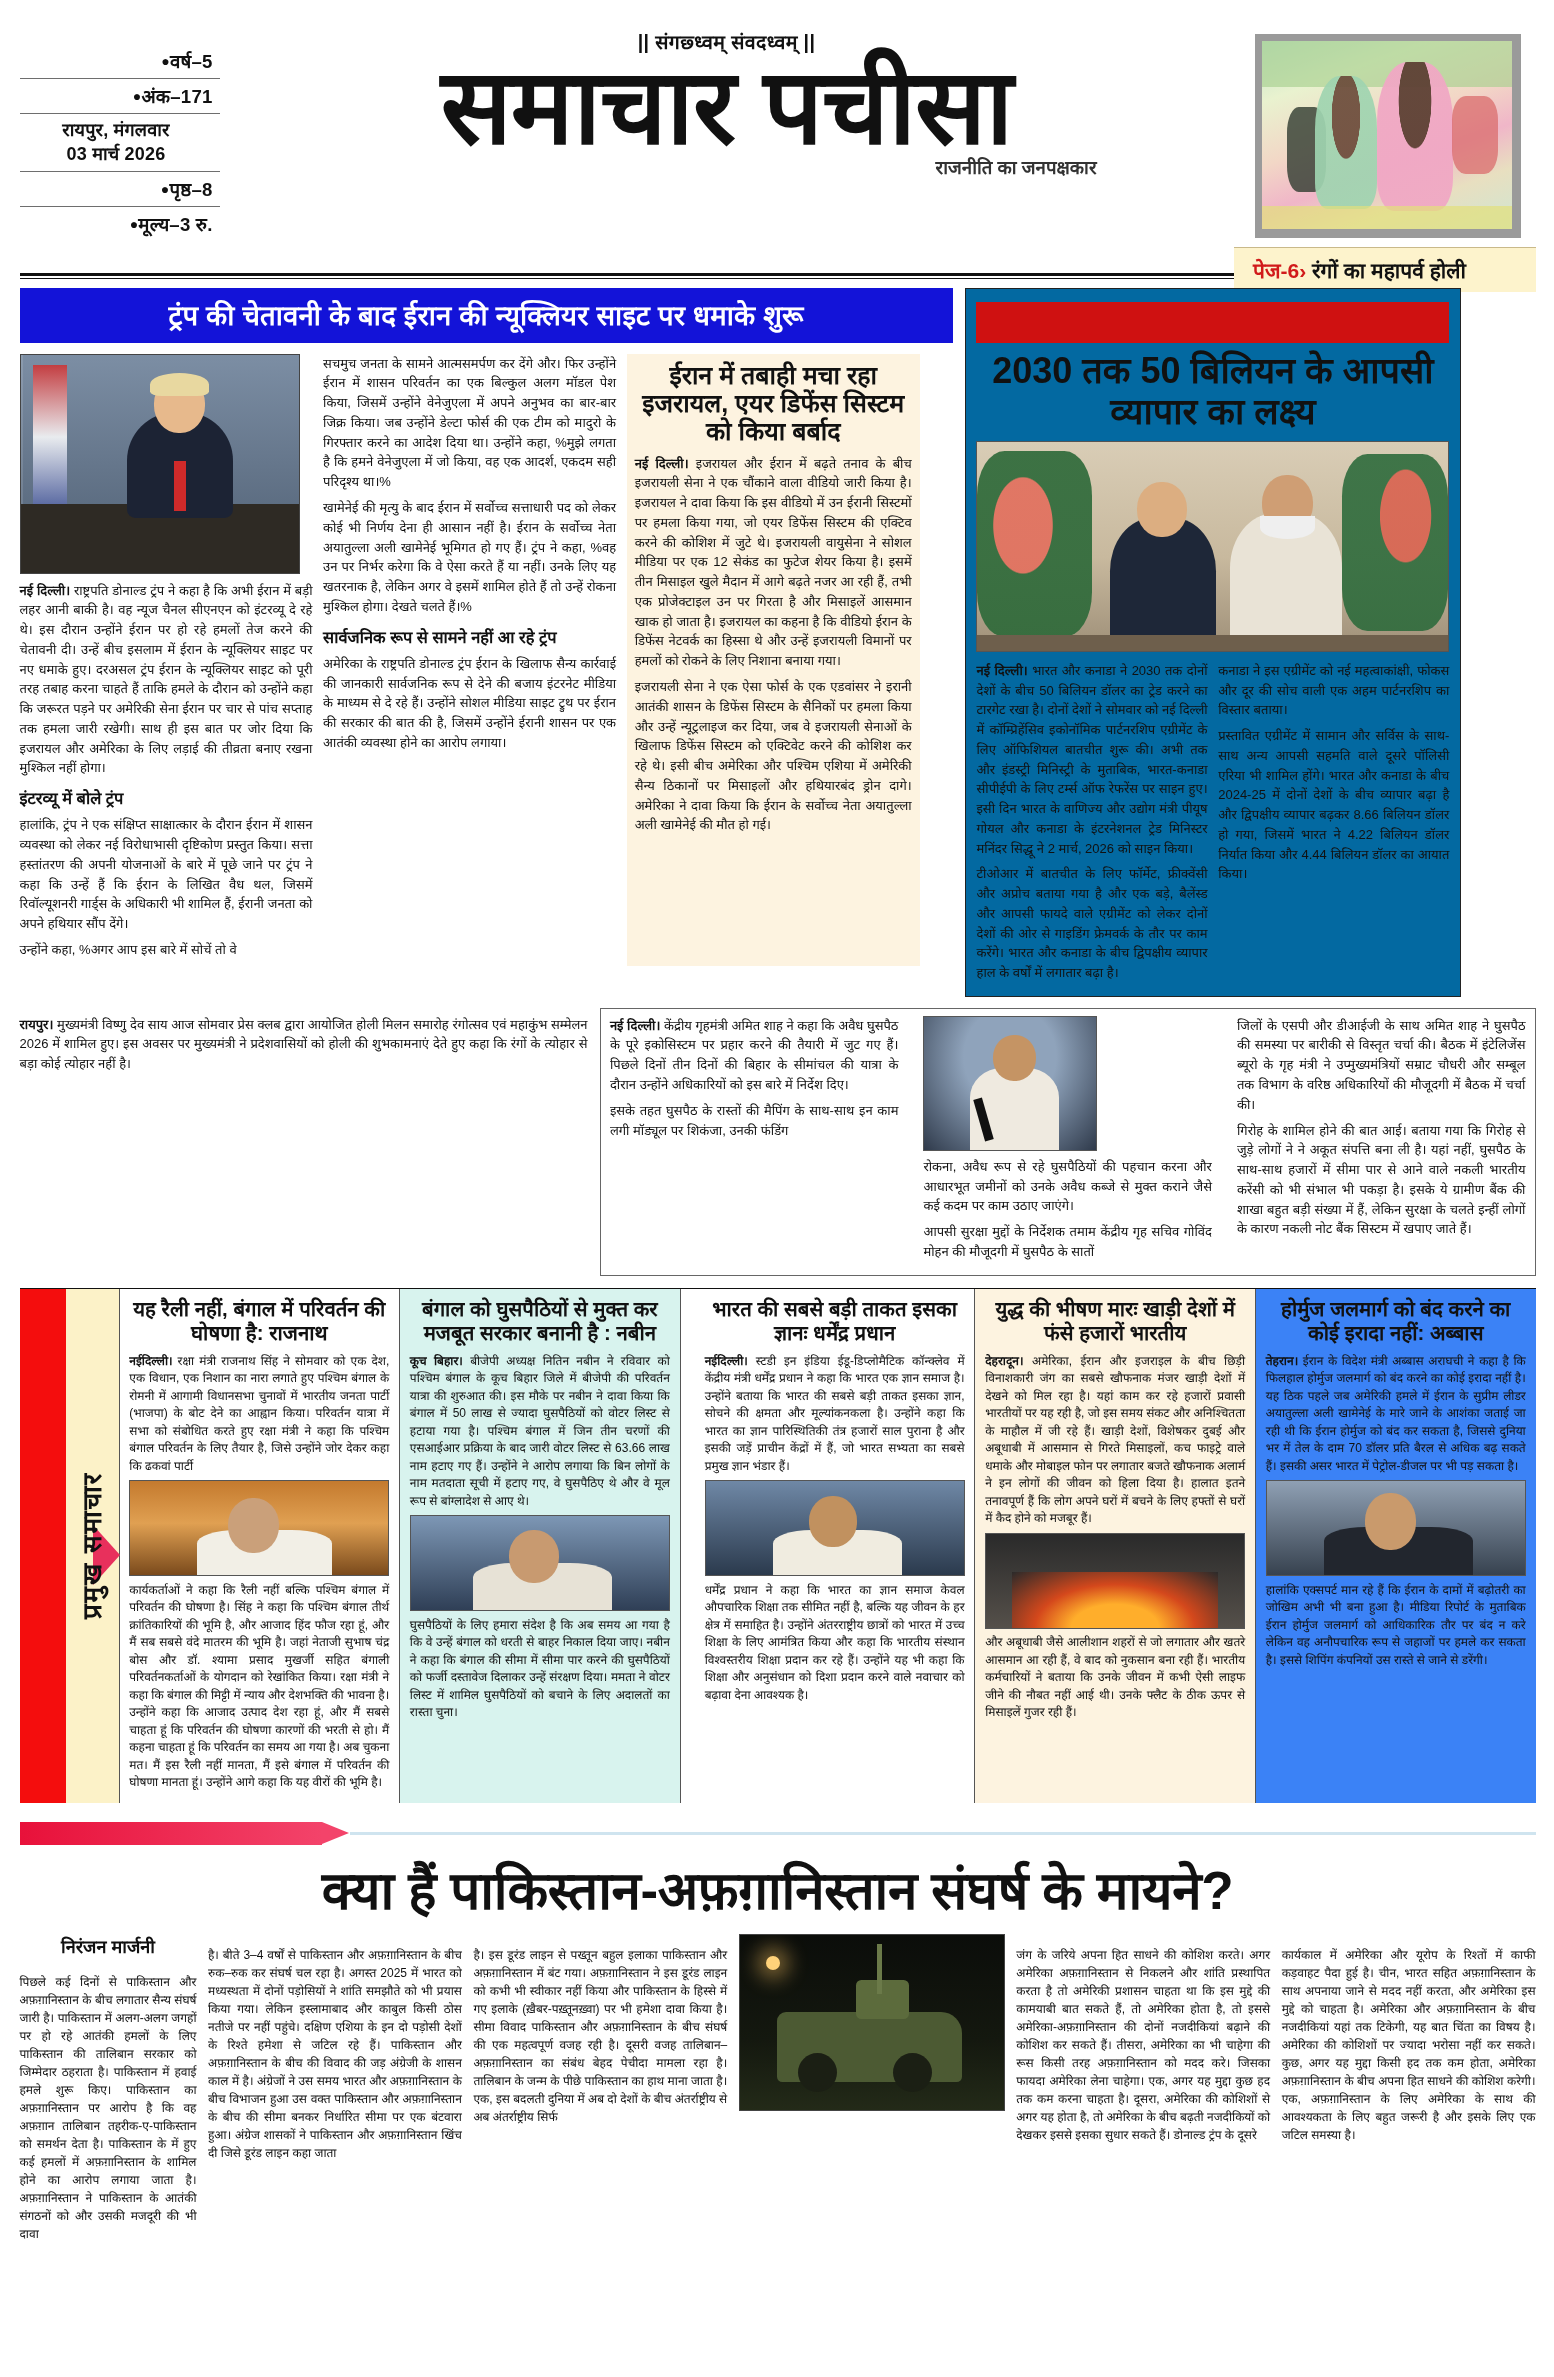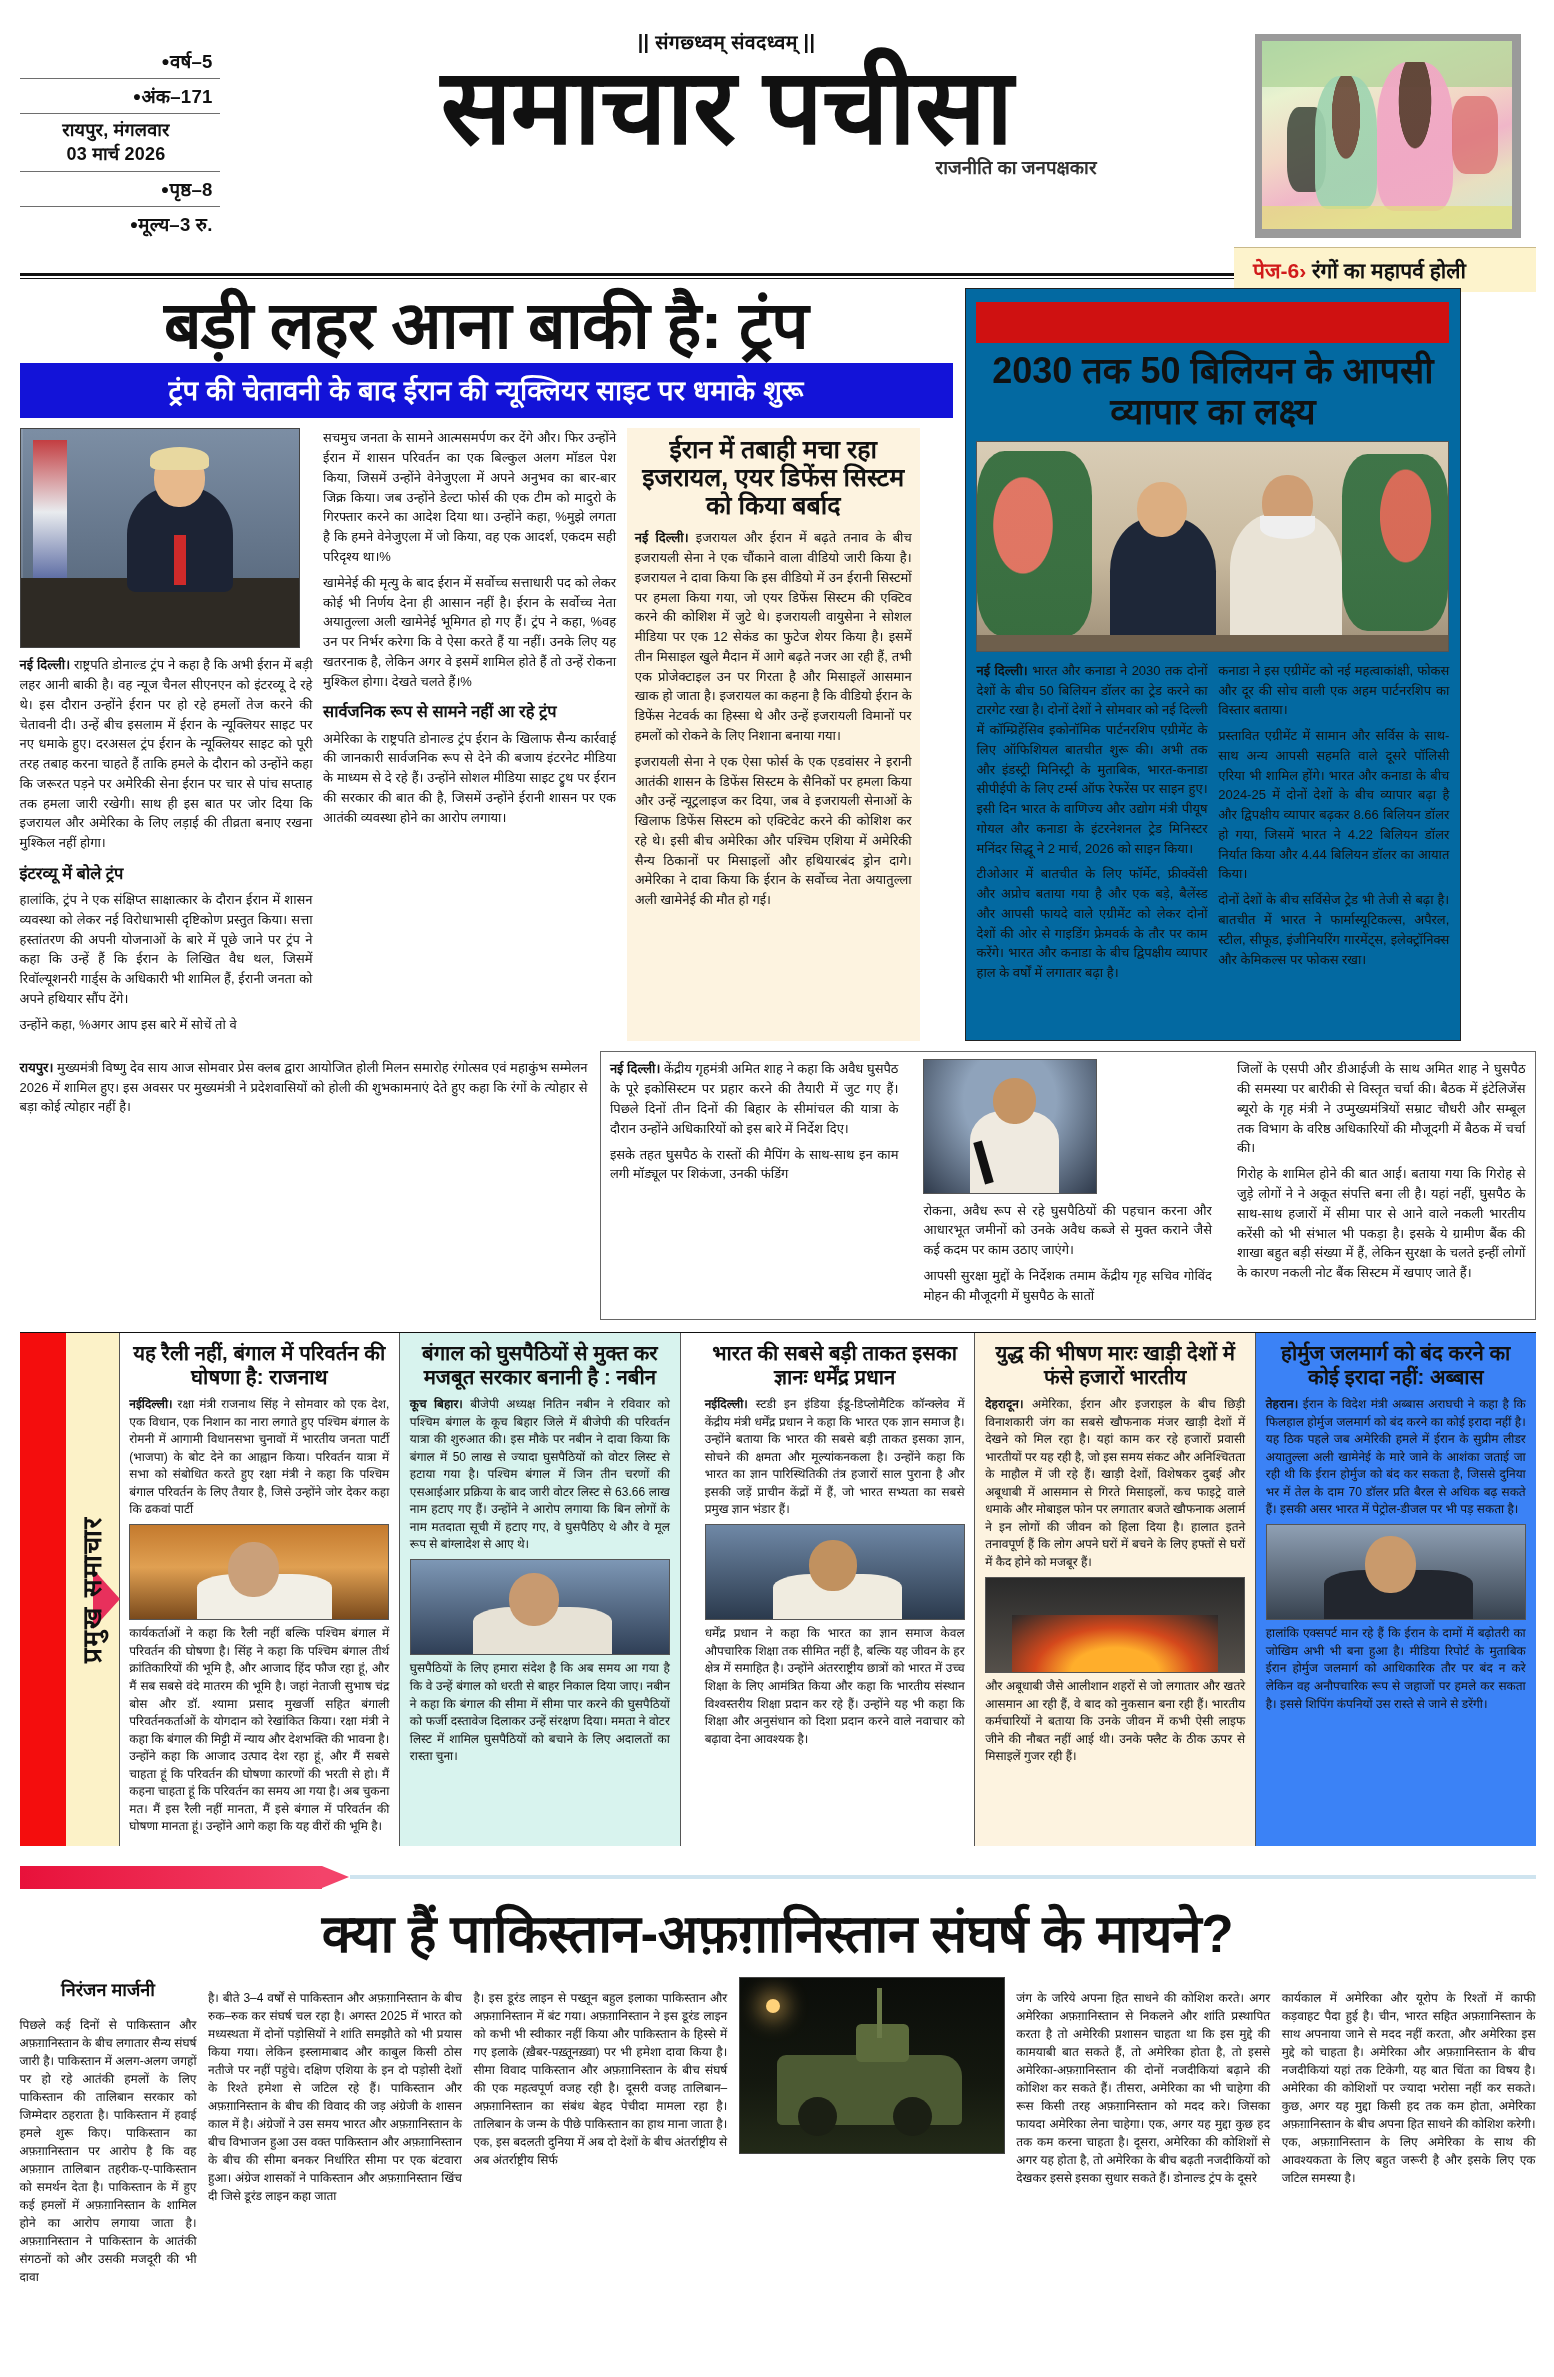--- a/index.html
+++ b/index.html
@@ -222,21 +222,20 @@
       </div>
     </div>
   </div>
 
   <div class="rule-thick"></div>
   <div class="rule-thin"></div>
 
   <div class="lead">
 
     <div class="lead-left">
-      <div class="lead-headline">बड़ी लहर आना बाकी है: ट्रंप</div>
       <div class="lead-subbar">ट्रंप की चेतावनी के बाद ईरान की न्यूक्लियर साइट पर धमाके शुरू</div>
 
       <div class="lead-body">
         <div class="col" style="width:293px">
           <div class="photo-trump">
             <div class="wall"></div>
               <div class="flag"></div>
               <div class="desk"></div>
             <div class="person"></div>
               <div class="head"></div>
@@ -278,21 +277,20 @@
           <div class="floor"></div>
       </div>
       <div style="display:flex;gap:10.6px;margin-top:9px">
         <div class="col" style="flex:1">
           <p><span class="dl">नई दिल्ली।</span> <span>भारत और कनाडा ने 2030 तक दोनों देशों के बीच 50 बिलियन डॉलर का ट्रेड करने का टारगेट रखा है। दोनों देशों ने सोमवार को नई दिल्ली में कॉम्प्रिहेंसिव इकोनॉमिक पार्टनरशिप एग्रीमेंट के लिए ऑफिशियल बातचीत शुरू की। अभी तक और इंडस्ट्री मिनिस्ट्री के मुताबिक, भारत-कनाडा सीपीईपी के लिए टर्म्स ऑफ रेफरेंस पर साइन हुए। इसी दिन भारत के वाणिज्य और उद्योग मंत्री पीयूष गोयल और कनाडा के इंटरनेशनल ट्रेड मिनिस्टर मनिंदर सिद्धू ने 2 मार्च, 2026 को साइन किया।</span></p>
           <p>टीओआर में बातचीत के लिए फॉर्मेट, फ्रीक्वेंसी और अप्रोच बताया गया है और एक बड़े, बैलेंस्ड और आपसी फायदे वाले एग्रीमेंट को लेकर दोनों देशों की ओर से गाइडिंग फ्रेमवर्क के तौर पर काम करेंगे। भारत और कनाडा के बीच द्विपक्षीय व्यापार हाल के वर्षों में लगातार बढ़ा है।</p>
         </div>
         <div class="col" style="flex:1">
           <p>कनाडा ने इस एग्रीमेंट को नई महत्वाकांक्षी, फोकस और दूर की सोच वाली एक अहम पार्टनरशिप का विस्तार बताया।</p>
           <p>प्रस्तावित एग्रीमेंट में सामान और सर्विस के साथ-साथ अन्य आपसी सहमति वाले दूसरे पॉलिसी एरिया भी शामिल होंगे। भारत और कनाडा के बीच 2024-25 में दोनों देशों के बीच व्यापार बढ़ा है और द्विपक्षीय व्यापार बढ़कर 8.66 बिलियन डॉलर हो गया, जिसमें भारत ने 4.22 बिलियन डॉलर निर्यात किया और 4.44 बिलियन डॉलर का आयात किया।</p>
-          <p>दोनों देशों के बीच सर्विसेज ट्रेड भी तेजी से बढ़ा है। बातचीत में भारत ने फार्मास्यूटिकल्स, अपैरल, स्टील, सीफूड, इंजीनियरिंग गारमेंट्स, इलेक्ट्रॉनिक्स और केमिकल्स पर फोकस रखा।</p>
         </div>
       </div>
     </div>
   </div>
 
   <div class="mid">
     <div class="mid-left">
       <div class="cap">
         <b>रायपुर।</b>
         <span>मुख्यमंत्री विष्णु देव साय आज सोमवार प्रेस क्लब द्वारा आयोजित होली मिलन समारोह रंगोत्सव एवं महाकुंभ सम्मेलन 2026 में शामिल हुए। इस अवसर पर मुख्यमंत्री ने प्रदेशवासियों को होली की शुभकामनाएं देते हुए कहा कि रंगों के त्योहार से बड़ा कोई त्योहार नहीं है।</span>

